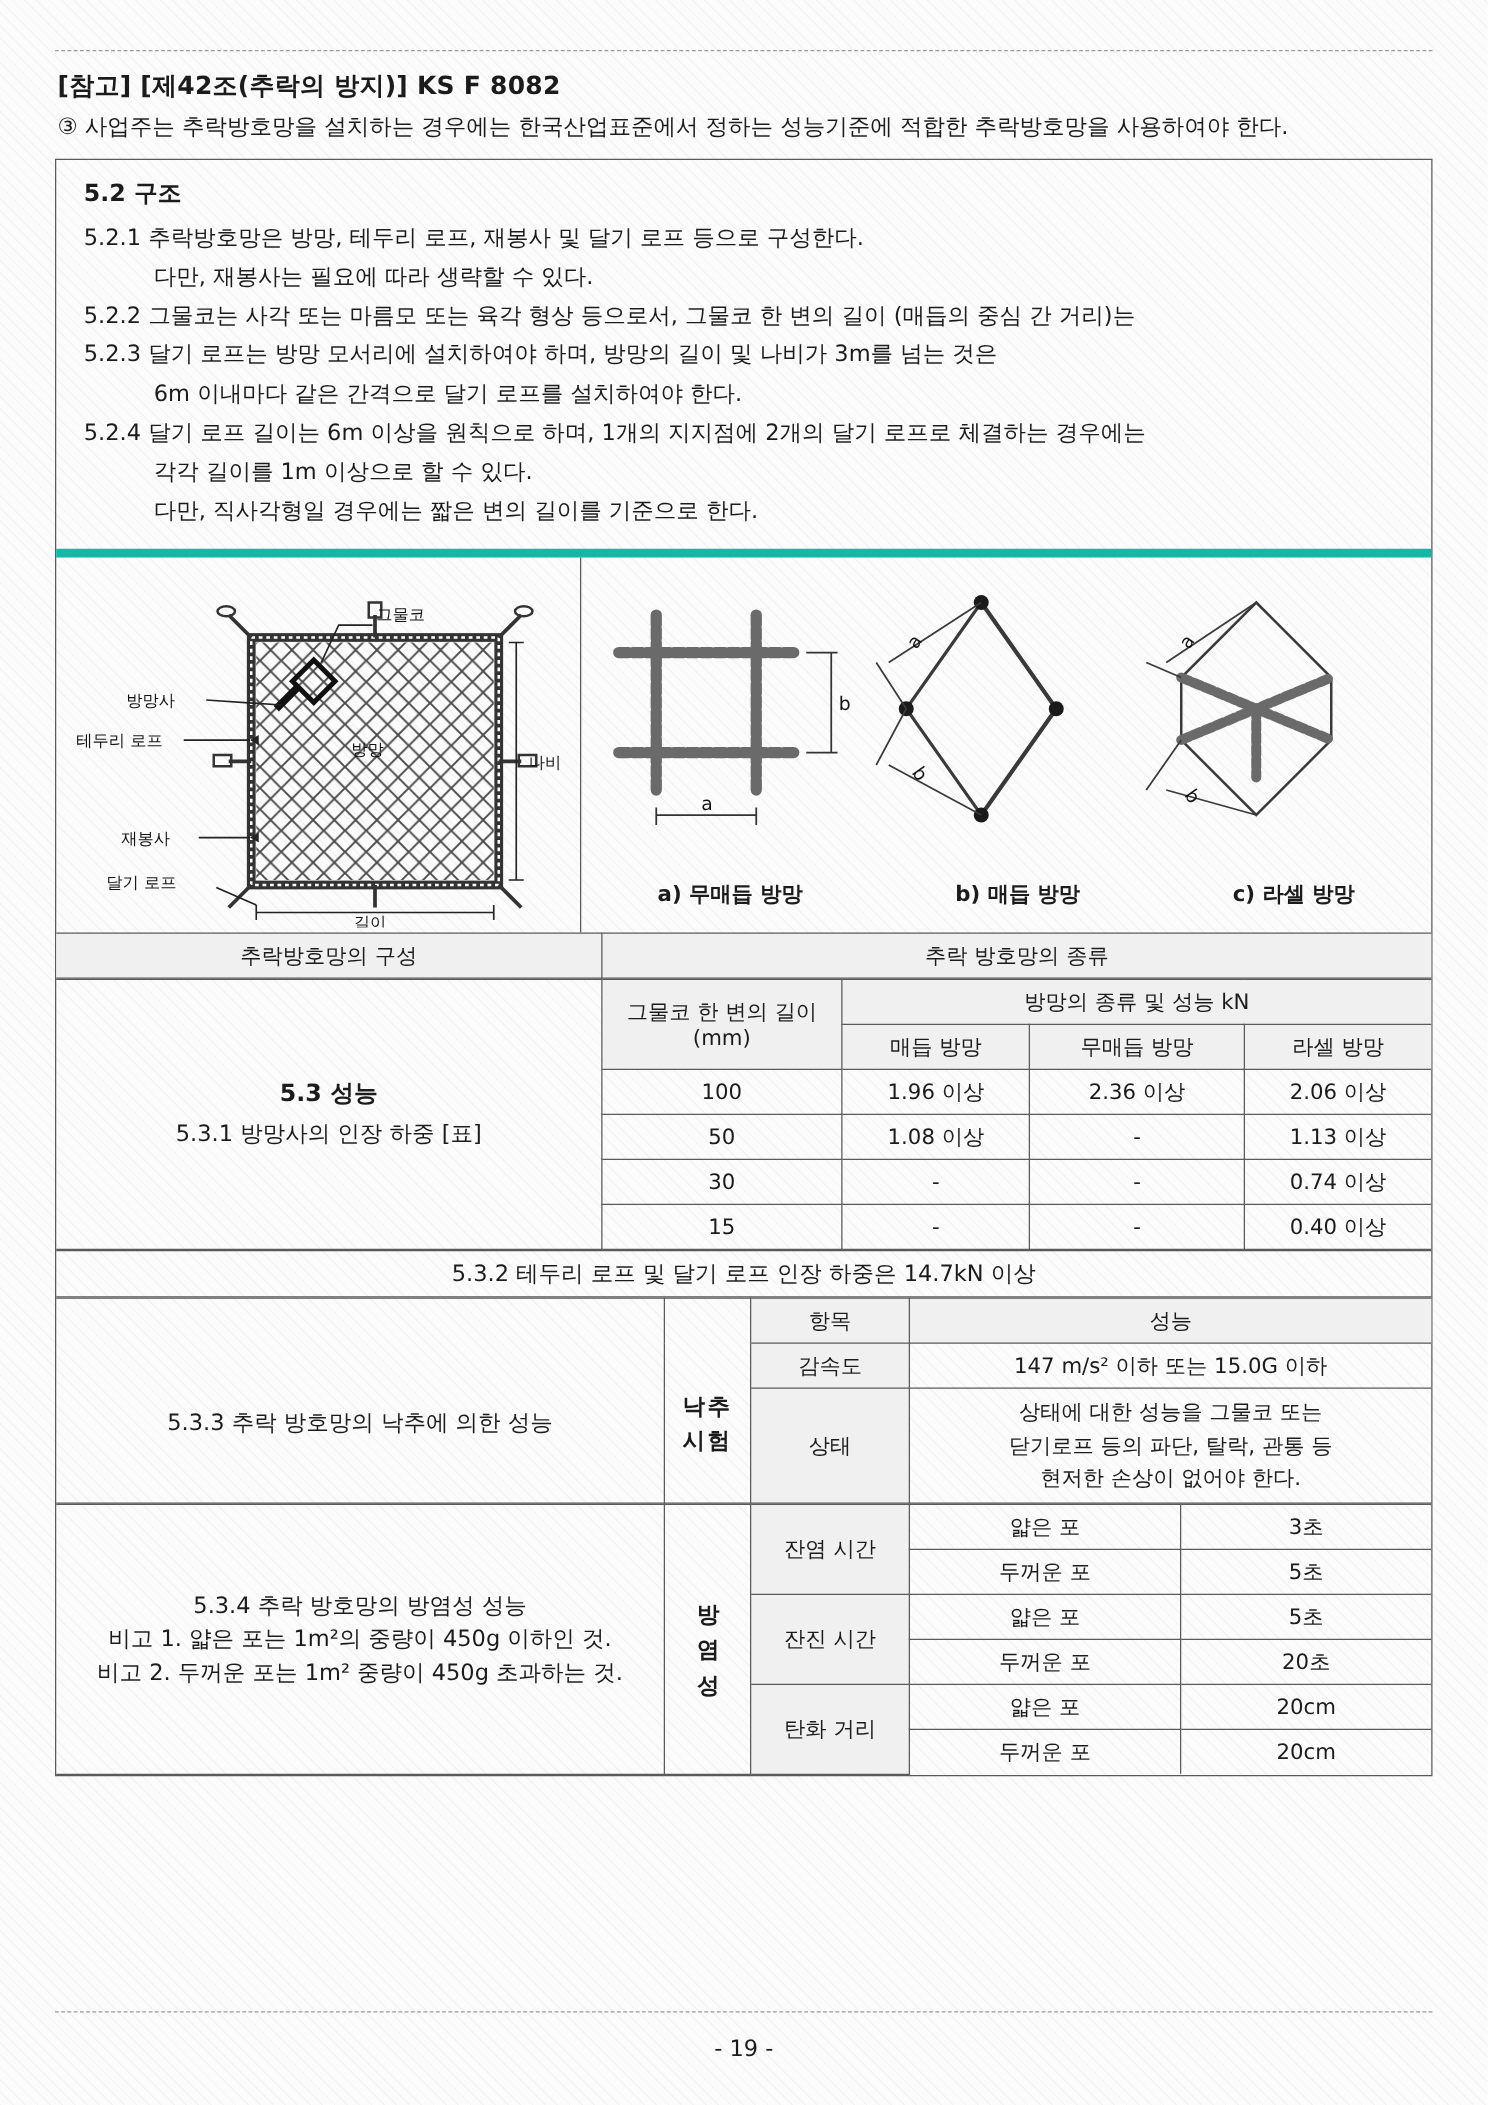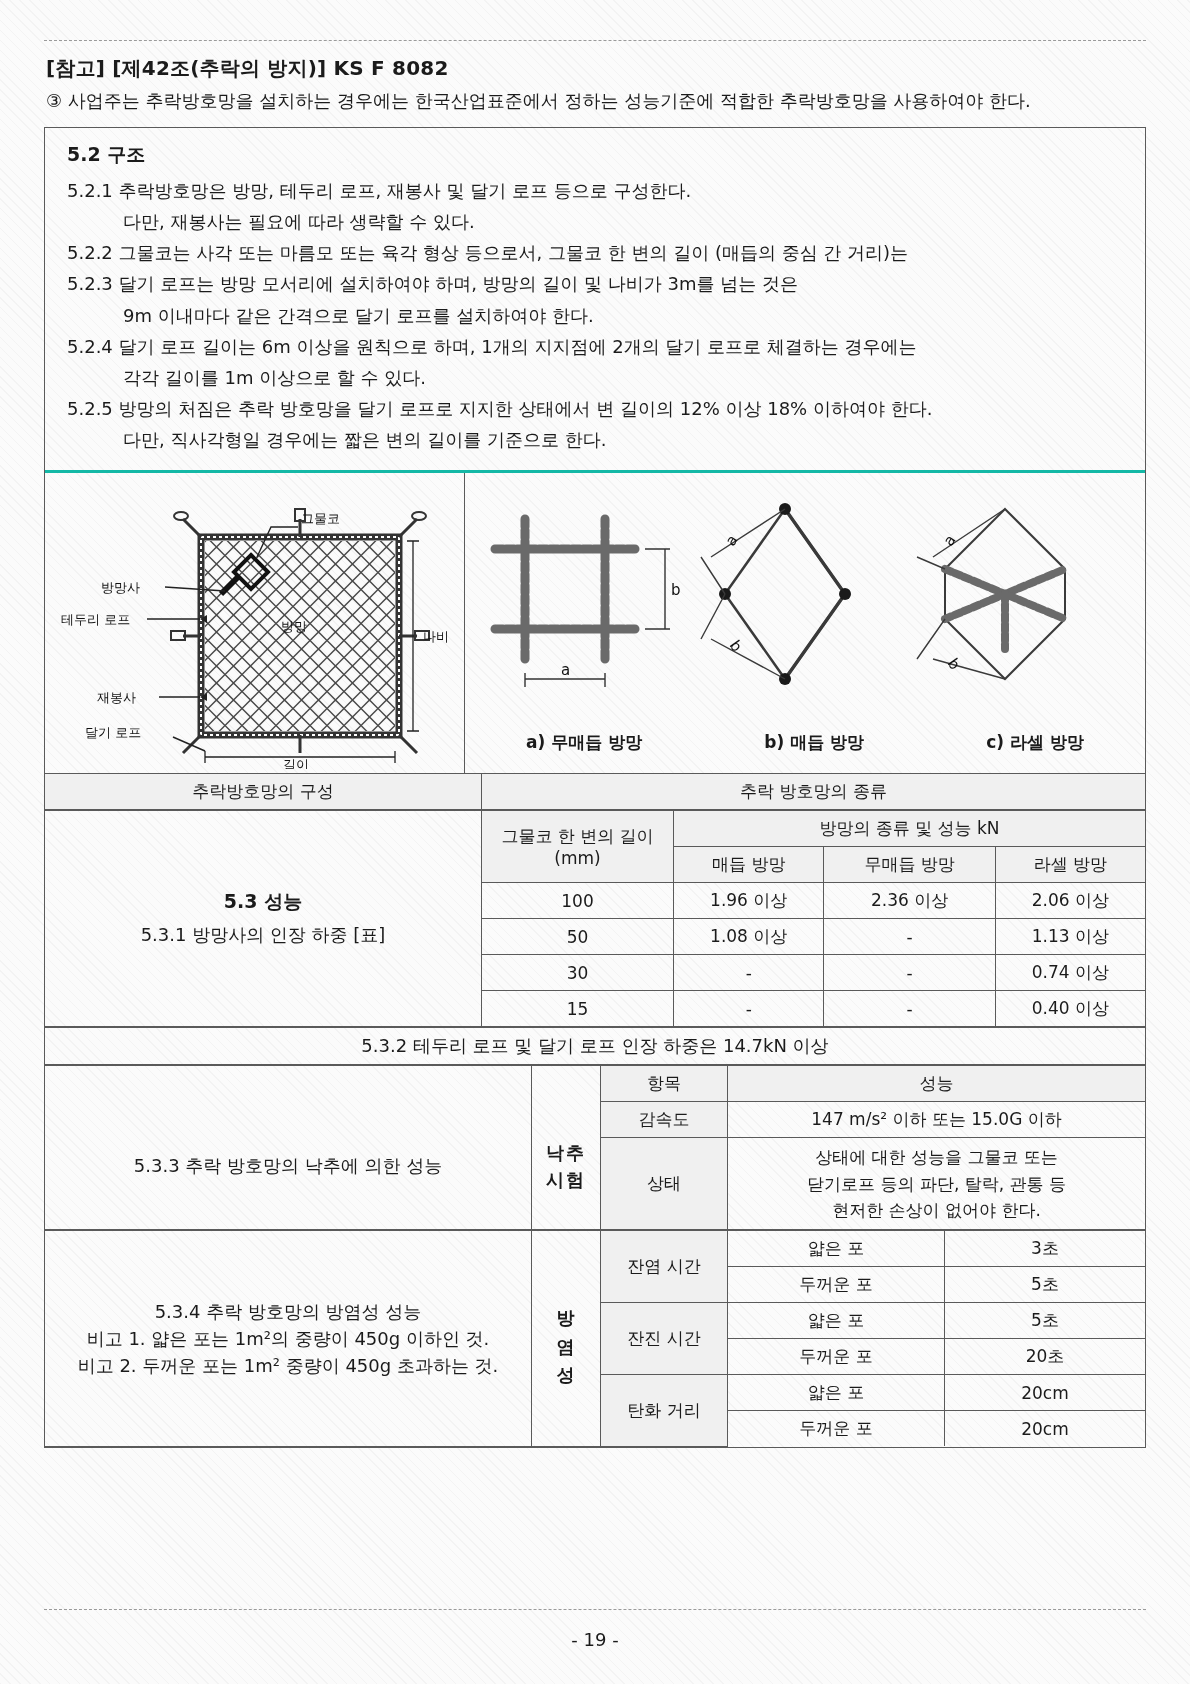--- a/index.html
+++ b/index.html
@@ -71,21 +71,21 @@
     font-size: 18px;
     line-height: 1.62;
     margin: 0 0 2px 4px;
     white-space: nowrap;
   }
   .para.indent { padding-left: 56px; }
 
   
   .fig-row {
     display: flex;
-    border-top: 3px solid #14b8a6;
+    border-top: 7px solid #14b8a6;
   }
   .fig-left {
     width: 420px;
     border-right: 1px solid #5a5a5a;
     box-sizing: border-box;
     padding: 6px 0 4px 0;
     display: flex;
     justify-content: center;
     align-items: flex-start;
   }
@@ -187,24 +187,23 @@
   <div class="hdr-line2">③ 사업주는 추락방호망을 설치하는 경우에는 한국산업표준에서 정하는 성능기준에 적합한 추락방호망을 사용하여야 한다.</div>
 
   <div class="frame">
 
     <div class="sec-block">
       <div class="sec-title">5.2 구조</div>
       <div class="para">5.2.1 추락방호망은 방망, 테두리 로프, 재봉사 및 달기 로프 등으로 구성한다.</div>
       <div class="para indent">다만, 재봉사는 필요에 따라 생략할 수 있다.</div>
       <div class="para">5.2.2 그물코는 사각 또는 마름모 또는 육각 형상 등으로서, 그물코 한 변의 길이 (매듭의 중심 간 거리)는</div>
       <div class="para">5.2.3 달기 로프는 방망 모서리에 설치하여야 하며, 방망의 길이 및 나비가 3m를 넘는 것은</div>
-      <div class="para indent">9m 이내마다 같은 간격으로 달기 로프를 설치하여야 한다.</div>
+      <div class="para indent">6m 이내마다 같은 간격으로 달기 로프를 설치하여야 한다.</div>
       <div class="para">5.2.4 달기 로프 길이는 6m 이상을 원칙으로 하며, 1개의 지지점에 2개의 달기 로프로 체결하는 경우에는</div>
       <div class="para indent">각각 길이를 1m 이상으로 할 수 있다.</div>
-      <div class="para">5.2.5 방망의 처짐은 추락 방호망을 달기 로프로 지지한 상태에서 변 길이의 12% 이상 18% 이하여야 한다.</div>
       <div class="para indent">다만, 직사각형일 경우에는 짧은 변의 길이를 기준으로 한다.</div>
     </div>
 
     <div class="fig-row">
 
       <div class="fig-left">
         <svg width="400" height="290" viewBox="0 0 400 290">
           <defs>
             <pattern id="mesh" width="17" height="17" patternUnits="userSpaceOnUse">
               <path d="M0,8.5 L8.5,0 M8.5,17 L17,8.5 M0,8.5 L8.5,17 M8.5,0 L17,8.5" stroke="#4a4a4a" stroke-width="1.5" fill="none"></path>

